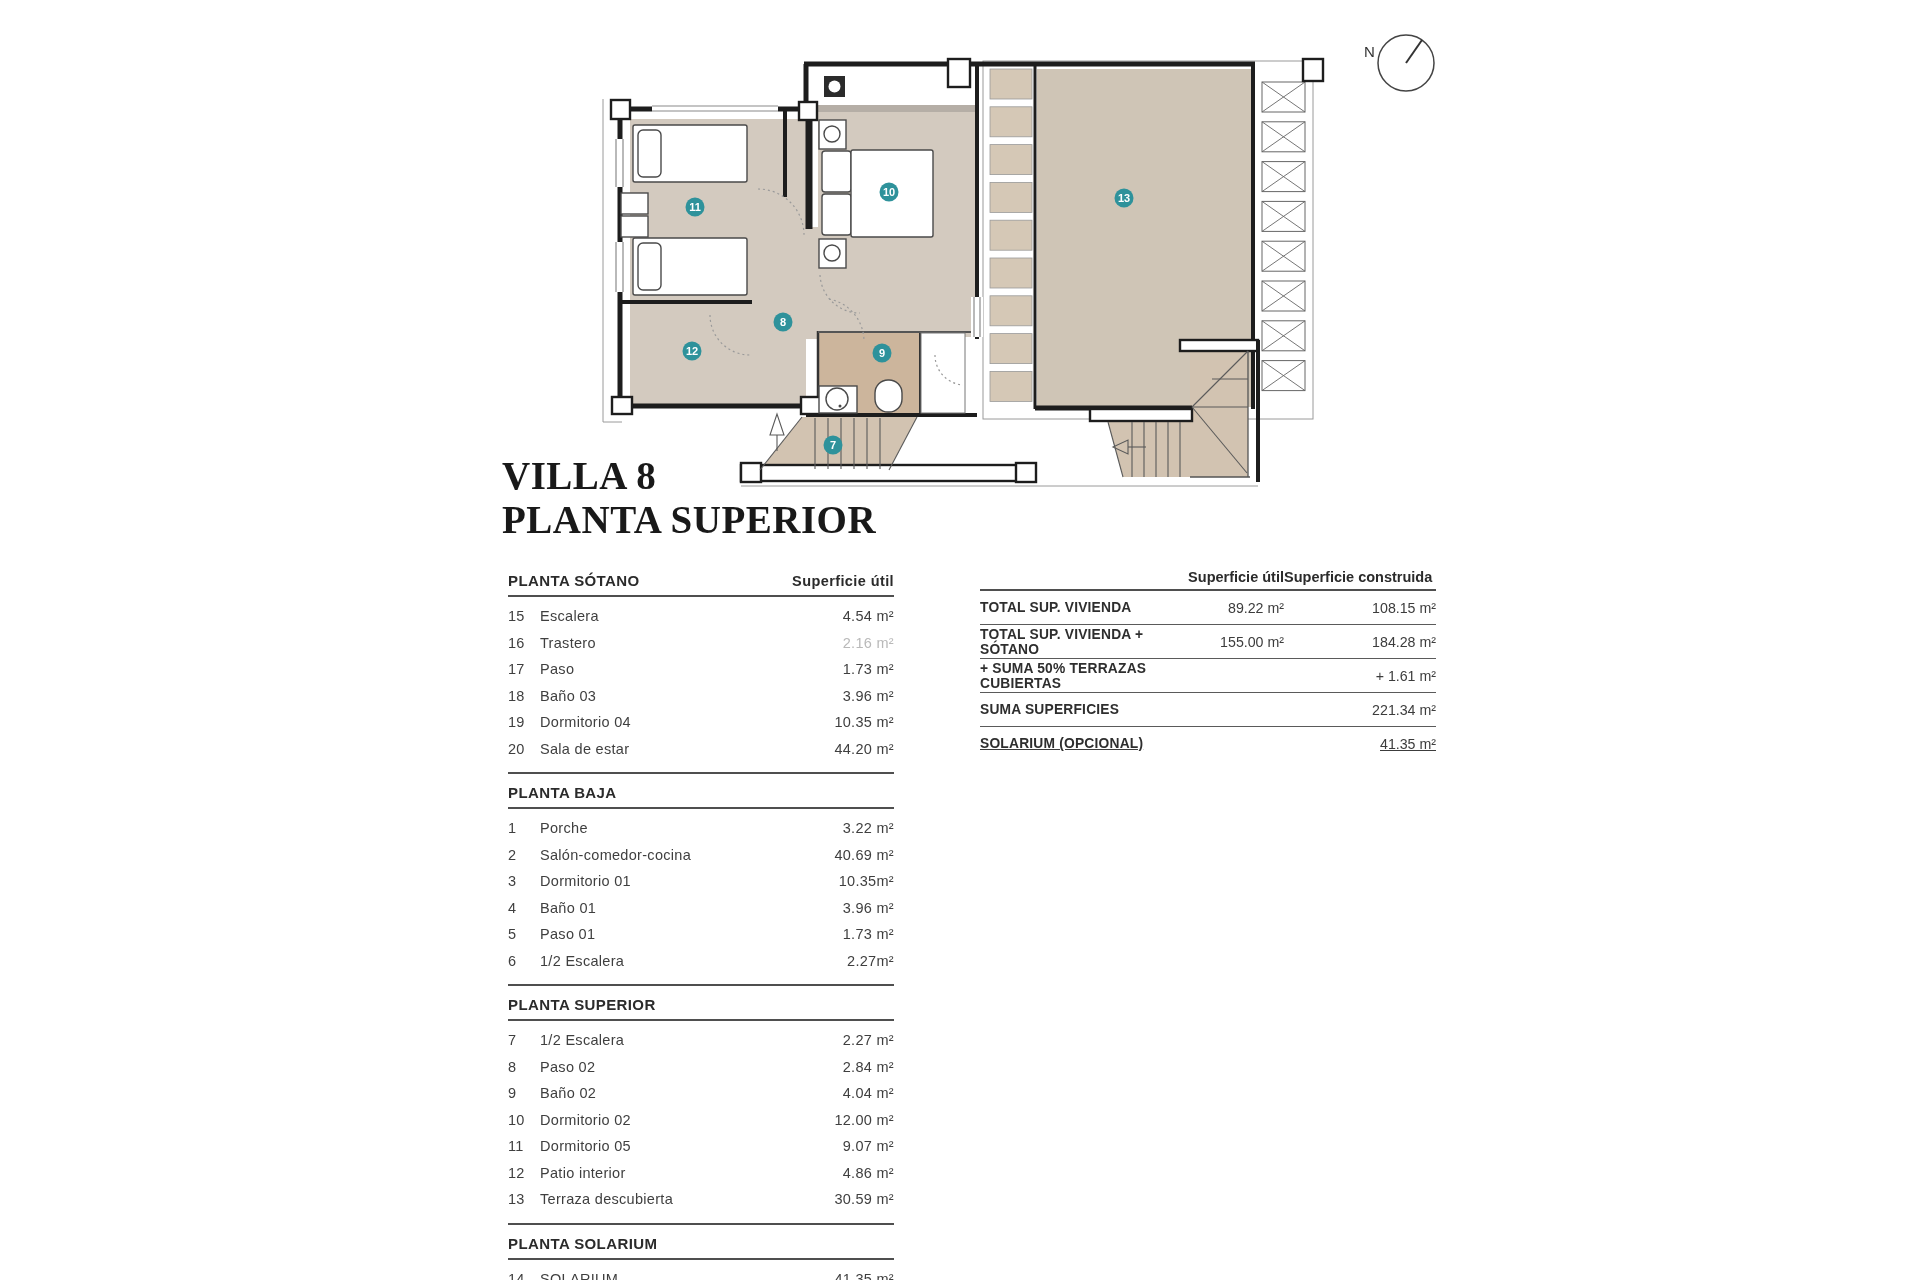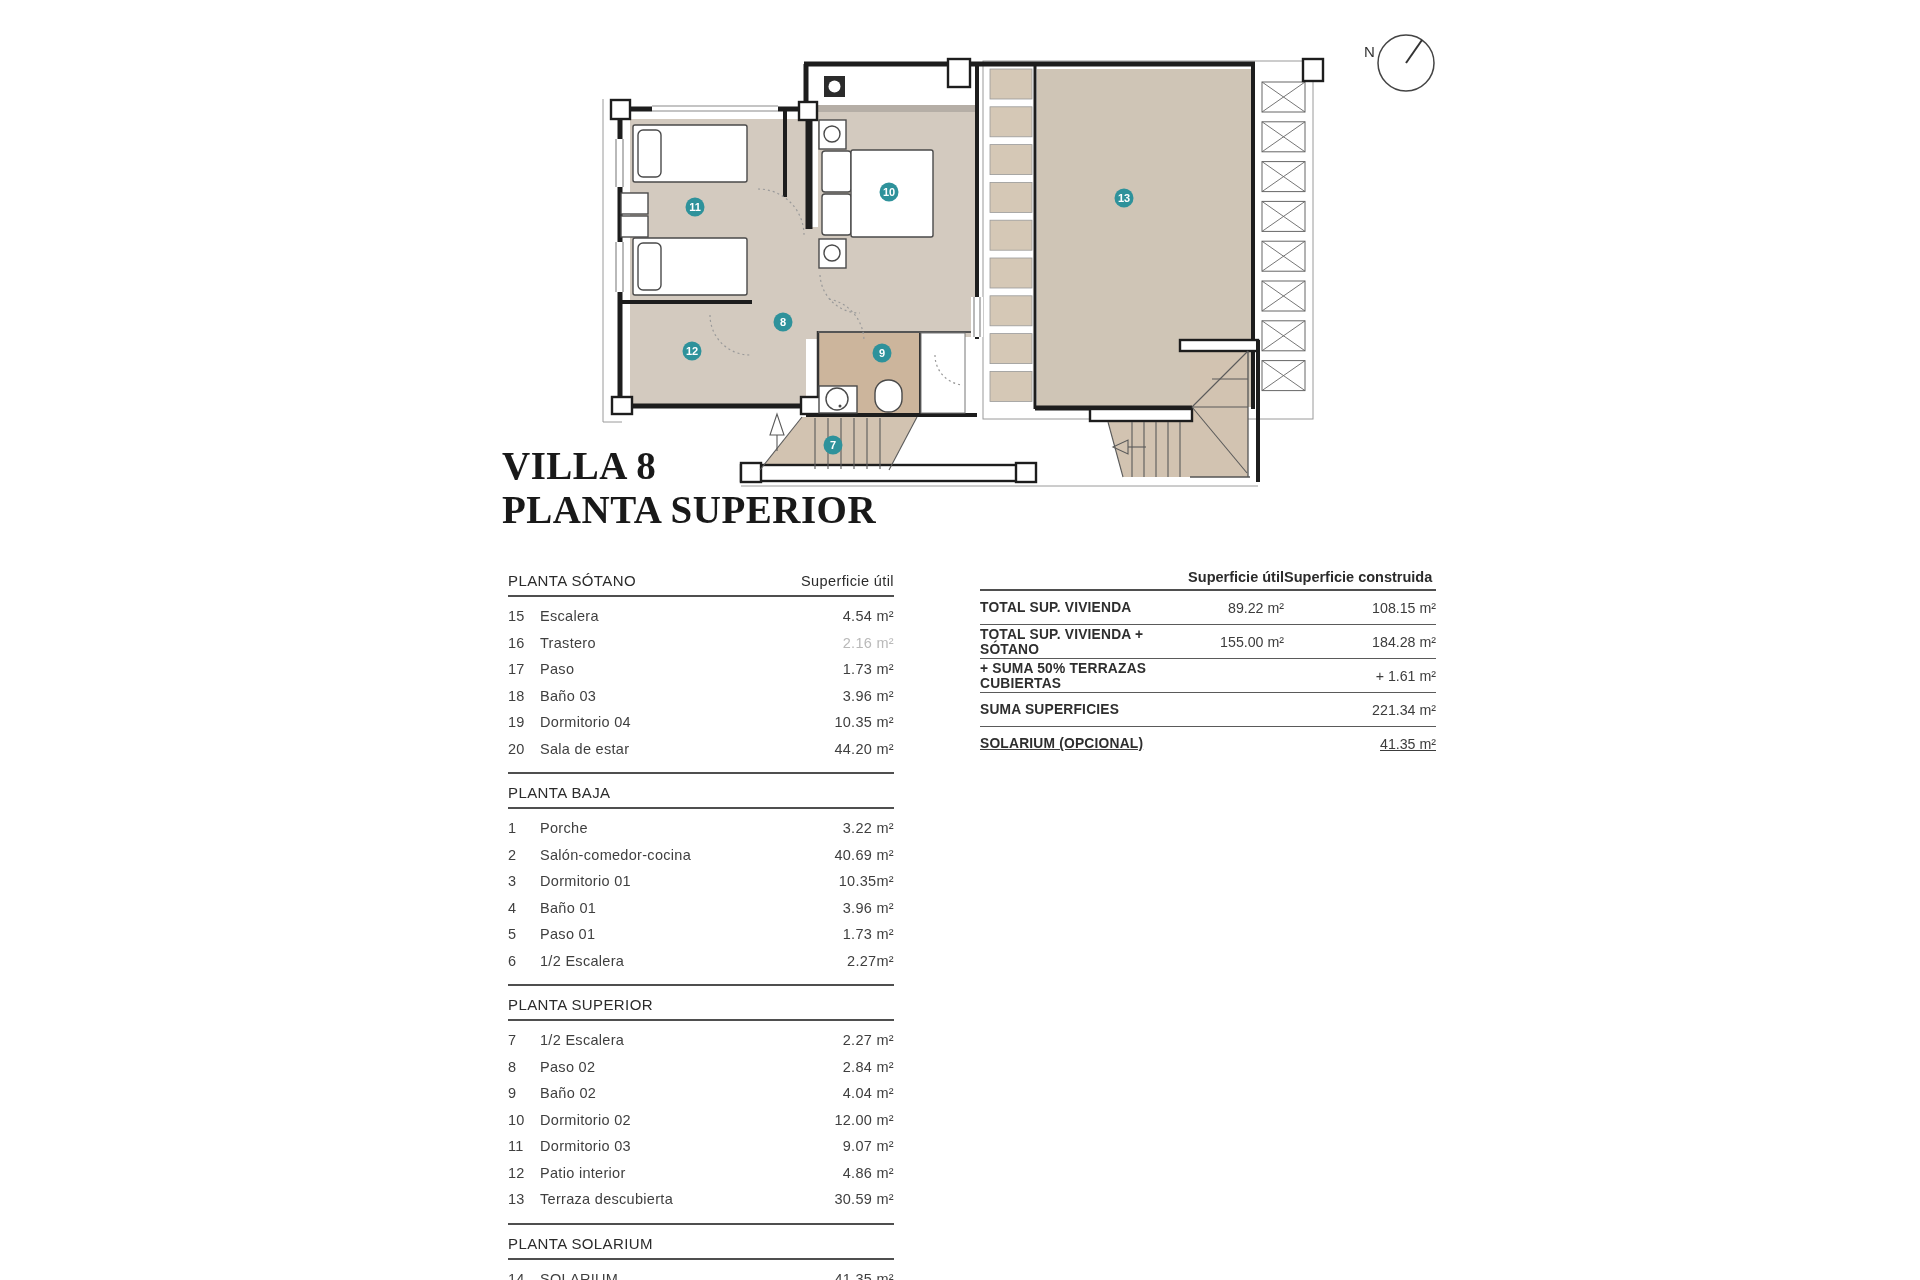--- a/index.html
+++ b/index.html
@@ -1,19 +1,19 @@
 <!DOCTYPE html>
 <html style="--marker: #2e929b; --room-fill: #d3cabf; --bath-fill: #ccb59c; --terrace-fill: #cfc5b6; --strip-fill: #d5c8b6; --stair-fill: #d2c3b1; --wall: #1d1d1d; --muted: #b9b9b9;"><head>
 <meta charset="utf-8">
 <style>
   html,body{margin:0;padding:0;background:#fff;}
   #canvas{position:relative;width:1920px;height:1280px;background:#fff;overflow:hidden;
           font-family:"Liberation Sans",sans-serif;color:#3c3c3c;}
   
-  .title{position:absolute;left:502px;top:444px;font-family:"Liberation Serif",serif;
+  .title{position:absolute;left:502px;top:454px;font-family:"Liberation Serif",serif;
          font-weight:700;font-size:39px;line-height:1.12;color:#191919;letter-spacing:.5px;}
   .title span{display:block;}
   
   #plan{position:absolute;left:600px;top:18px;width:860px;height:472px;}
   .room{fill:var(--room-fill);}
   .bath{fill:var(--bath-fill);}
   .terrace{fill:var(--terrace-fill);}
   .stairfill{fill:var(--stair-fill);}
   .wall{stroke:var(--wall);fill:none;}
   .thin{stroke:#9a9a9a;stroke-width:1;fill:none;}
@@ -24,21 +24,21 @@
   .win{stroke:#8a8a8a;stroke-width:1.2;}
   .marker-c{fill:var(--marker);}
   .marker-t{fill:#fff;font:700 11px "Liberation Sans",sans-serif;text-anchor:middle;}
   .strip{fill:var(--strip-fill);stroke:#999;stroke-width:.8;}
   .xbox{fill:#fff;stroke:#666;stroke-width:1;}
   .xline{stroke:#666;stroke-width:.9;}
   
   .left-table{position:absolute;left:508px;top:562px;width:386px;}
   .rule{border-top:2px solid #4f4f4f;height:0;margin:6px 0 0;}
   .sec-head{display:flex;justify-content:space-between;align-items:baseline;
-            margin:10px 0 5px;font-weight:400;font-size:15px;color:#2b2b2b;letter-spacing:.4px;}
+            margin:10px 0 5px;font-weight:700;font-size:15px;color:#2b2b2b;letter-spacing:.4px;}
   .sec-head .col-head{font-size:14.5px;}
   .sec-rows{padding-top:6px;padding-bottom:4px;}
   .trow{display:flex;align-items:center;height:26.5px;font-size:14.5px;color:#3f3f3f;letter-spacing:.3px;}
   .trow .num{width:32px;}
   .trow .lbl{flex:1;}
   .trow .val{text-align:right;}
   .trow.muted .val{color:var(--muted);}
   
   .summary{position:absolute;left:980px;top:559px;width:456px;}
   .sum-head{display:flex;align-items:flex-end;height:26px;border-bottom:2px solid #4f4f4f;
@@ -363,21 +363,21 @@
           <span class="lbl">Baño 02</span>
           <span class="val">4.04 m²</span>
         </div>
         <div class="trow">
           <span class="num">10</span>
           <span class="lbl">Dormitorio 02</span>
           <span class="val">12.00 m²</span>
         </div>
         <div class="trow">
           <span class="num">11</span>
-          <span class="lbl">Dormitorio 03</span>
+          <span class="lbl">Dormitorio 05</span>
           <span class="val">9.07 m²</span>
         </div>
         <div class="trow">
           <span class="num">12</span>
           <span class="lbl">Patio interior</span>
           <span class="val">4.86 m²</span>
         </div>
         <div class="trow">
           <span class="num">13</span>
           <span class="lbl">Terraza descubierta</span>

